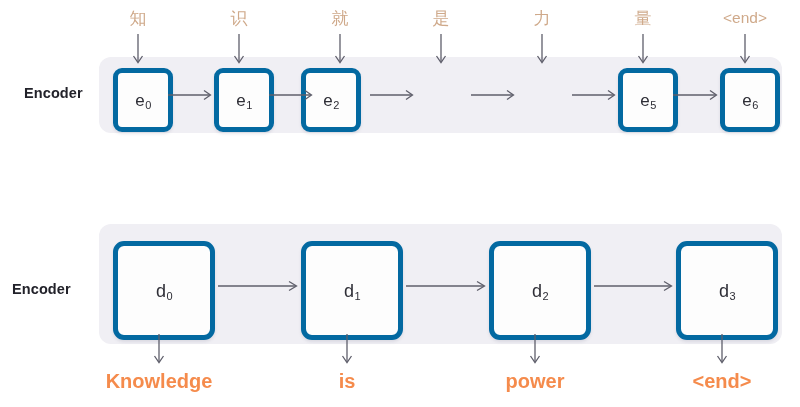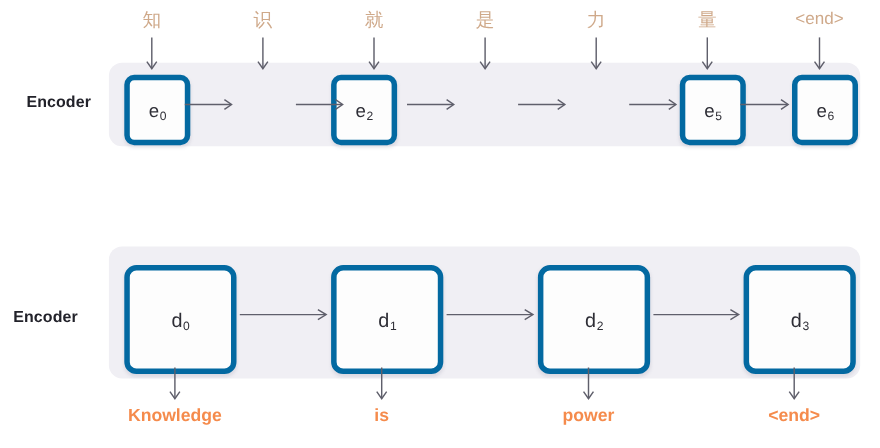--- a/index.html
+++ b/index.html
@@ -86,21 +86,21 @@
   }
   .src-token.ascii { font-size: 15.5px; }
 
   
   .out-token {
     position: absolute;
     top: 370px;
     width: 200px;
     margin-left: -100px;
     text-align: center;
-    font-size: 16px;
+    font-size: 20px;
     font-weight: bold;
     color: #f58b4c;
     white-space: nowrap;
   }
 
   
   #arrow-layer {
     position: absolute;
     left: 0; top: 0;
     width: 800px; height: 407px;
@@ -122,20 +122,23 @@
   <div class="src-token" style="left:239px">识</div>
   <div class="src-token" style="left:340px">就</div>
   <div class="src-token" style="left:441px">是</div>
   <div class="src-token" style="left:542px">力</div>
   <div class="src-token" style="left:643px">量</div>
   <div class="src-token ascii" style="left:745px">&lt;end&gt;</div>
 
   <div class="cell enc-cell" style="left:113px">
     <span class="cell-text"><span>e</span><sub>0</sub></span>
   </div>
+  <div class="cell enc-cell" style="left:214px">
+    <span class="cell-text"><span>e</span><sub>1</sub></span>
+  </div>
   <div class="cell enc-cell" style="left:301px">
     <span class="cell-text"><span>e</span><sub>2</sub></span>
   </div>
   <div class="cell enc-cell" style="left:618px">
     <span class="cell-text"><span>e</span><sub>5</sub></span>
   </div>
   <div class="cell enc-cell" style="left:720px">
     <span class="cell-text"><span>e</span><sub>6</sub></span>
   </div>
 

